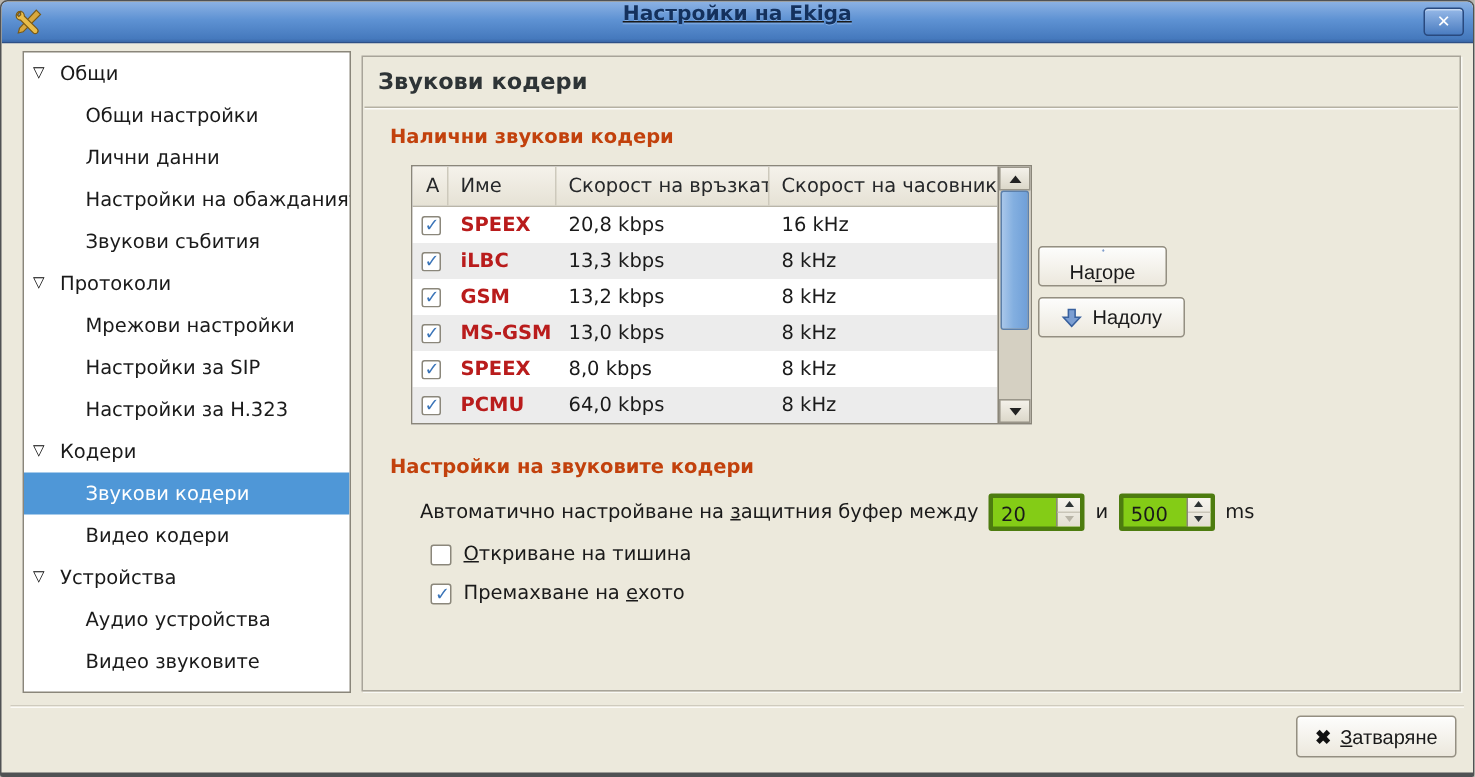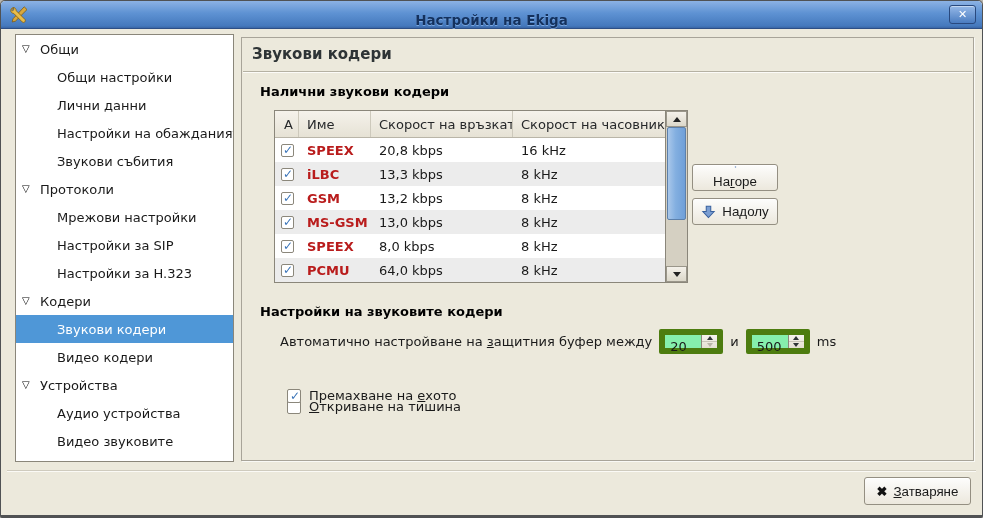--- a/index.html
+++ b/index.html
@@ -8,21 +8,21 @@
     position:relative;width:983px;height:518px;
     font-family:"DejaVu Sans","Liberation Sans",sans-serif;font-size:13px;color:#1a1a1a;
     background:#ece9dc;border:1px solid #505254;border-bottom-width:3px;
     border-radius:5px 5px 2px 2px;overflow:hidden;
   }
   
   .titlebar{
     position:absolute;left:0;top:0;width:100%;height:28px;
     background:linear-gradient(180deg,#8cb2e4 0%,#5e92d3 45%,#4579bd 92%,#3a66a6 100%);
     border-bottom:1px solid #2d4f86;border-radius:4px 4px 0 0;
-    display:flex;align-items:flex-end;
+    display:flex;align-items:flex-start;text-decoration:underline;
   }
   .titlebar .app-icon{position:absolute;left:8px;top:4px;width:20px;height:20px;}
   .titlebar .title{
     flex:1;text-align:center;font-weight:bold;font-size:13.5px;color:#14315d;
     text-shadow:0 1px 0 rgba(150,190,240,.65);
   }
   .tb-close{
     position:absolute;right:6px;top:4px;width:27px;height:19px;
     background:linear-gradient(180deg,#96b9e8,#4a7cc0);
     border:1px solid #29497e;border-radius:3px;
@@ -39,21 +39,21 @@
   .tree-item .expander{width:13px;font-size:10px;color:#000;margin-right:5px;line-height:1;}
   .tree-item.selected{background:#4f97d7;color:#fff;}
   
   .main-frame{
     position:absolute;left:240px;top:36px;width:733px;height:424px;
     border:1px solid #a8a499;box-shadow:1px 1px 0 rgba(255,255,255,.7);
   }
   .main-title{position:absolute;left:10px;top:7px;font-size:15px;font-weight:bold;color:#2e3436;}
   .title-sep{position:absolute;left:1px;right:1px;top:33px;height:2px;
     border-top:1px solid #b5b1a3;border-bottom:1px solid #fcfbf8;}
-  .section-heading{position:absolute;font-weight:bold;color:#000000;}
+  .section-heading{position:absolute;font-weight:bold;color:#c2410c;}
   .h-codecs{left:18px;top:46px;}
   .h-settings{left:18px;top:266px;}
   
   .codec-table{
     position:absolute;left:32px;top:72px;width:414px;height:173px;
     border:1px solid #8a867a;background:#fff;display:flex;
   }
   .table-body{width:390px;display:flex;flex-direction:column;overflow:hidden;}
   .thead{display:flex;height:27px;background:linear-gradient(#f5f2eb,#e6e2d5);
     border-bottom:1px solid #b9b5a8;}
@@ -85,35 +85,35 @@
     border:1px solid #5c80ab;border-radius:2px;}
   .tri-up{width:0;height:0;border-left:4px solid transparent;border-right:4px solid transparent;border-bottom:5px solid #222;}
   .tri-dn{width:0;height:0;border-left:4px solid transparent;border-right:4px solid transparent;border-top:5px solid #222;}
   
   .btn{
     display:flex;align-items:center;justify-content:center;gap:6px;
     background:linear-gradient(#fdfdfc,#ece8dd);border:1px solid #948f82;border-radius:3px;
     box-shadow:inset 0 1px 0 #fff;color:#1a1a1a;
   }
   .btn-up{position:absolute;left:450px;top:126px;width:86px;height:27px;flex-direction:column;}
-  .btn-down{position:absolute;left:450px;top:160px;width:86px;height:27px;}
+  .btn-down{position:absolute;left:450px;top:160px;width:98px;height:27px;}
   .mn{text-decoration:underline;}
   
   .jitter-row{position:absolute;left:38px;top:290px;height:26px;display:flex;align-items:center;gap:7px;white-space:nowrap;}
-  .spin{display:flex;width:64px;height:25px;border:6px solid #4d7c0f;background:#86efac;border-radius:2px;}
+  .spin{display:flex;width:64px;height:25px;border:3px solid #4d7c0f;background:#84cc16;border-radius:2px;}
   .spin .val{flex:1;padding:4px 0 0 5px;}
   .spin .arrows{width:16px;display:flex;flex-direction:column;
     background:linear-gradient(#f6f4ee,#e3dfd2);border-left:1px solid #8b877b;}
   .sbtn{flex:1;display:flex;align-items:center;justify-content:center;}
   .sbtn + .sbtn{border-top:1px solid #c9c5b8;}
   .t-up{width:0;height:0;border-left:3px solid transparent;border-right:3px solid transparent;border-bottom:4px solid #2e3436;}
   .t-dn{width:0;height:0;border-left:3px solid transparent;border-right:3px solid transparent;border-top:4px solid #2e3436;}
   .sbtn.dis .t-dn{border-top-color:#b9b5a8;}
   .check-row{position:absolute;left:45px;display:flex;align-items:center;gap:8px;}
-  .cr1{top:324px;margin-top:37px;}
+  .cr1{top:324px;}
   .cr2{top:350px;justify-content:space-between;}
   .check-row .checkbox{width:14px;height:14px;}
   .check-row .checkbox.checked::after{width:14px;top:-1px;}
   
   .footer-sep{position:absolute;left:6px;right:6px;top:469px;height:2px;
     border-top:1px solid #cfcbbe;border-bottom:1px solid #fbfaf6;}
   .btn-close{position:absolute;left:863px;top:476px;width:107px;height:28px;}
   .x-glyph{font-weight:bold;font-size:13px;color:#111;}
 </style>
 </head>

